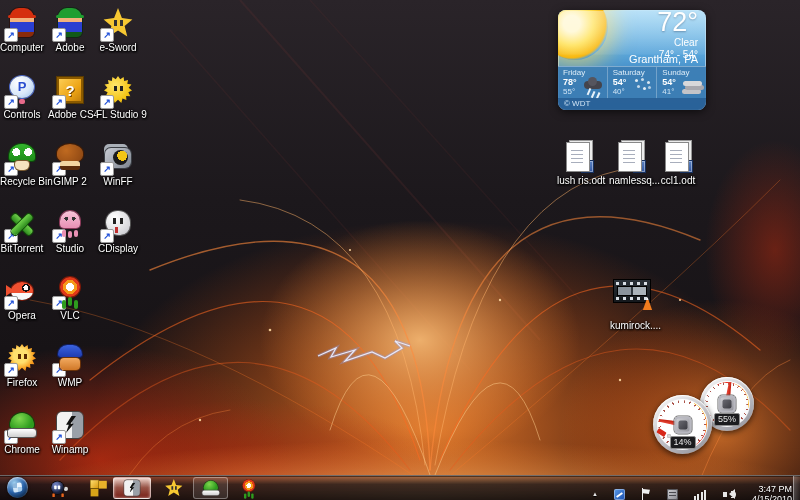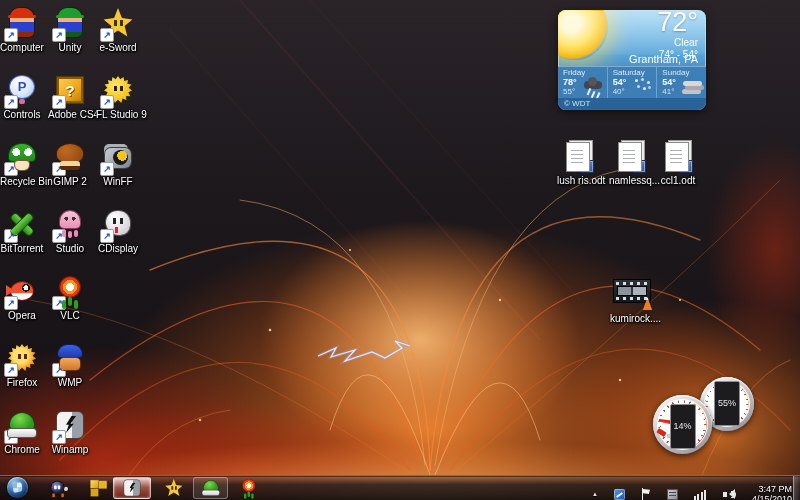--- a/index.html
+++ b/index.html
@@ -155,21 +155,21 @@
     mask:radial-gradient(circle,transparent 0 68%,#000 69% 97%,transparent 98%)}
   .zone-a{background:conic-gradient(transparent 0 28deg,#ffc23e 28deg 70deg,#ff8a1c 70deg 108deg,#e81f10 108deg 158deg,transparent 158deg)}
   .zone-b{background:conic-gradient(#e81f10 0 18deg,#ff8a1c 18deg 62deg,#ffc23e 62deg 100deg,transparent 100deg 332deg,#e81f10 332deg)}
   .gauge .needle{position:absolute;left:50%;top:50%;width:42%;height:5px;margin-top:-2.5px;transform-origin:0 50%;
     background:linear-gradient(#f25040,#b81505);clip-path:polygon(0 50%,14% 0,100% 26%,100% 74%,14% 100%);
     filter:drop-shadow(0 1px 1px rgba(0,0,0,.45))}
   .gauge .hub{position:absolute;left:50%;top:50%;width:17px;height:17px;transform:translate(-50%,-50%);border-radius:4px;
     background:linear-gradient(135deg,#d8d8dc,#8a8a92);box-shadow:0 0 0 1px #666,inset 0 0 0 2px #b8b8c0}
   .gauge .hub::after{content:"";position:absolute;inset:4px;border-radius:2px;background:linear-gradient(135deg,#6a6a72,#3a3a40)}
   .gauge .readout{position:absolute;left:50%;transform:translateX(-50%);bottom:9%;background:#1c1c1e;border:1px solid #909090;
-    border-radius:2px;color:#e8e8e8;font-size:9px;padding:16px 3px;line-height:11px;white-space:nowrap}
+    border-radius:2px;color:#e8e8e8;font-size:9px;padding:0 3px;line-height:11px;white-space:nowrap}
   .gauge .dot{position:absolute;left:23%;bottom:27%;width:4px;height:4px;border-radius:50%;background:#ddd;box-shadow:inset 0 0 1px #666}
   .gauge .startmark{position:absolute;left:7%;bottom:33%;width:9px;height:5px;background:#d8281a;transform:rotate(32deg);border-radius:1px}
   
   .taskbar{position:absolute;left:0;bottom:0;width:800px;height:24px;
     background:linear-gradient(180deg,rgba(110,80,74,.40),rgba(28,22,24,.82) 35%,rgba(12,10,12,.90));
     border-top:1px solid rgba(255,255,255,.38);box-shadow:inset 0 1px 0 rgba(0,0,0,.5);backdrop-filter:blur(2px)}
   .orb{position:absolute;left:7px;top:1px;width:21px;height:21px;border-radius:50%;
     background:radial-gradient(circle at 35% 28%,#9fd0f0,#2a62a8 48%,#0a2342 82%);
     box-shadow:inset 0 1px 2px rgba(255,255,255,.7),0 0 3px rgba(0,0,0,.8)}
   .orb::after{content:"";position:absolute;left:6px;top:6px;width:9px;height:9px;border-radius:2px;transform:rotate(-8deg) skewY(-4deg);
@@ -272,21 +272,21 @@
   <div class="cell" style="left:0;top:6px">
     <div class="spr spr-mario">
         <span class="sc-arrow">↗</span>
       </div>
     <div class="ilabel">Computer</div>
   </div>
   <div class="cell" style="left:48px;top:6px">
     <div class="spr spr-luigi">
         <span class="sc-arrow">↗</span>
       </div>
-    <div class="ilabel">Unity</div>
+    <div class="ilabel">Adobe</div>
   </div>
   <div class="cell" style="left:96px;top:6px">
     <div class="spr spr-star">
         <span class="sc-arrow">↗</span>
       </div>
     <div class="ilabel">e-Sword</div>
   </div>
   <div class="cell" style="left:0;top:73px">
     <div class="spr spr-pballoon">
         <span class="glyph">P</span>
@@ -395,21 +395,21 @@
   <div class="cell" style="left:656px;top:140px">
     <div class="icon-doc">
         <span class="odt-badge"></span>
       </div>
     <div class="ilabel">ccl1.odt</div>
   </div>
   <div class="cell" style="left:610px;top:278px">
     <div class="icon-video">
         <span class="vlc-cone"></span>
       </div>
-    <div class="ilabel" style="margin-top:8px">kumirock....</div>
+    <div class="ilabel" style="margin-top:15px">kumirock....</div>
   </div>
 
   <div class="weather">
     <div class="wx-sun"></div>
     <div class="wx-temp">72°</div>
     <div class="wx-cond">Clear</div>
     <div class="wx-range">74° - 54°</div>
     <div class="wx-loc">Grantham, PA</div>
     <div class="wx-band">
       <div class="wx-col">

